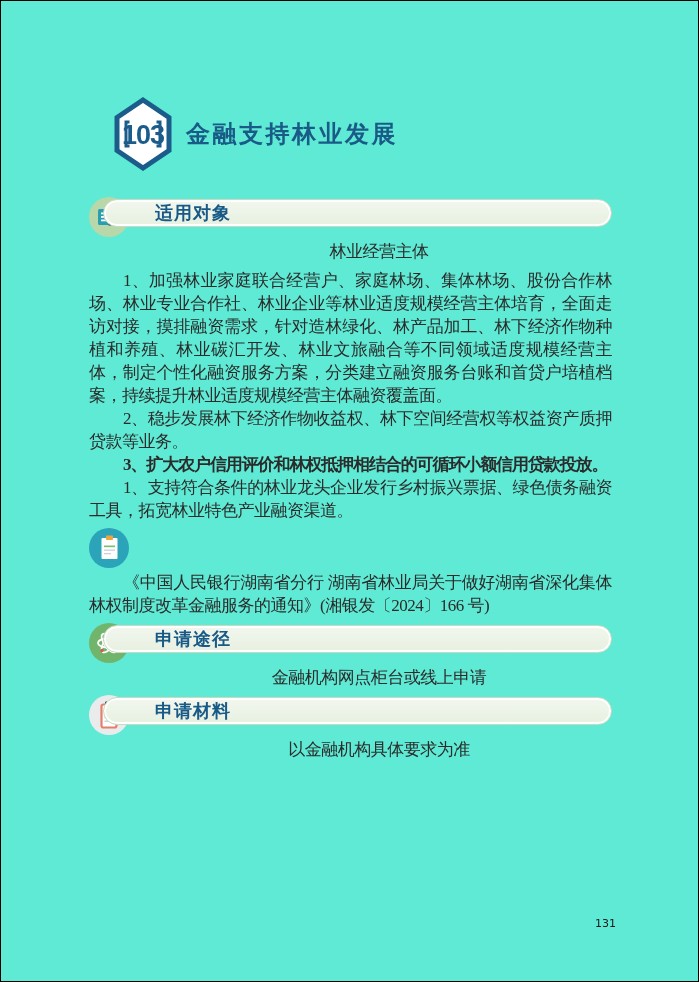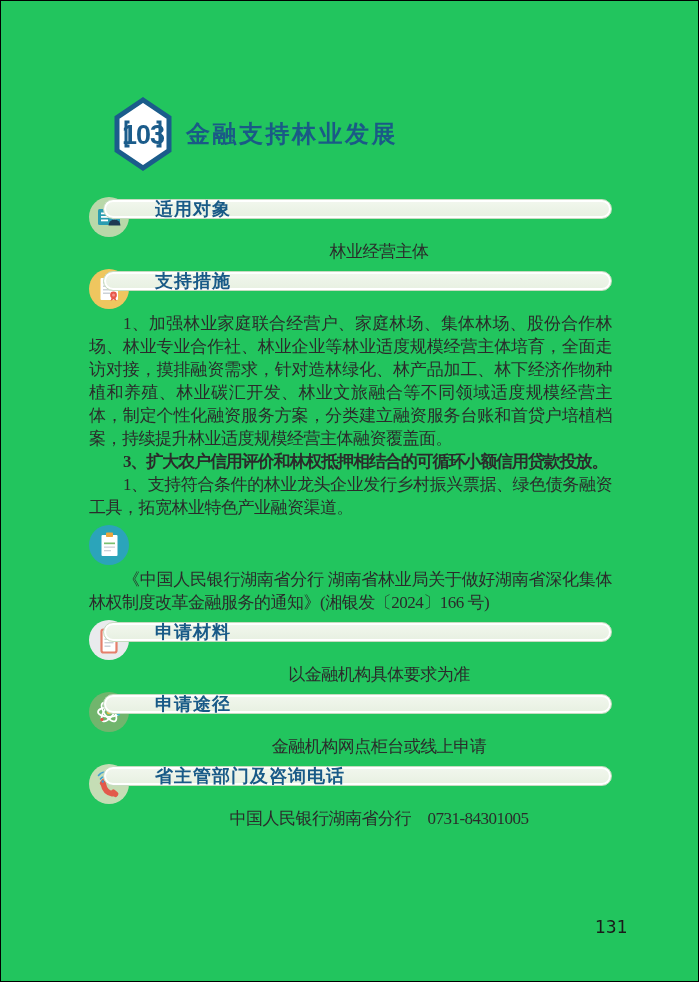--- a/index.html
+++ b/index.html
@@ -1,21 +1,21 @@
 <!DOCTYPE html>
 <html><head>
 <meta charset="utf-8">
 <style>
   html,body{margin:0;padding:0;background:#ffffff;}
   .page{
     position:relative;
     width:699px;height:982px;
     box-sizing:border-box;
     border:1px solid #000;
-    background:#22c55e;
+    background:#5eead4;
     padding:96px 86px 0 88px;
     font-family:"Liberation Serif","DejaVu Serif",serif;
     color:#2b2b2b;
     overflow:hidden;
   }
   
   .doc-header{
     display:flex;align-items:center;
     margin-left:25px;height:74px;margin-bottom:26px;
   }
@@ -23,21 +23,21 @@
   .doc-title{
     margin:0 0 0 14px;
     font-family:"Liberation Sans","DejaVu Sans",sans-serif;
     font-size:24px;font-weight:bold;color:#1a5a86;letter-spacing:2.5px;
   }
   
   section{margin-bottom:6px;}
   .sec-head{position:relative;height:40px;margin-bottom:3px;}
   .icon-circle{position:absolute;left:0;top:0;width:40px;height:40px;}
   .pill{
-    position:absolute;left:14px;right:0;top:2px;height:20px;
+    position:absolute;left:14px;right:0;top:2px;height:28px;
     border:1px solid #c6dcc0;border-radius:14px;
     background:linear-gradient(#f2f7ee,#e7f0e1);
     box-shadow:inset 0 0 0 2px #ffffff;
     display:flex;align-items:center;
     padding-left:51px;box-sizing:border-box;
   }
   .pill-title{
     font-family:"Liberation Sans","DejaVu Sans",sans-serif;
     font-size:18px;font-weight:bold;color:#185a87;letter-spacing:1px;
   }
@@ -46,21 +46,21 @@
     letter-spacing:-0.5px;
     text-align:justify;
   }
   .sec-body p.indent{text-indent:2em;}
   .sec-body p.tight{letter-spacing:-1.1px;font-weight:bold;}
   .sec-body p.plain{text-indent:0;padding-left:57px;text-align:center;}
   
   .page-number{
     position:absolute;left:594px;top:916px;
     font-family:"DejaVu Sans","Liberation Sans",sans-serif;
-    font-size:17px;color:#1a1a1a;text-align:right;
+    font-size:11px;color:#1a1a1a;text-align:right;
   }
 </style>
 </head>
 <body>
 
 <div class="page">
 
   <div class="doc-header">
     <div class="hex-badge">
       <svg viewBox="0 0 58 74" width="58" height="74">
@@ -89,82 +89,43 @@
       <div class="pill">
         <span class="pill-title">适用对象</span>
       </div>
     </div>
     <div class="sec-body">
       <p class="plain">林业经营主体</p>
     </div>
   </section>
 
   <section>
-    <div class="sec-head">
-      <span class="icon-circle">
-        <svg viewBox="0 0 40 40" width="40" height="40">
-          <circle cx="20" cy="20" r="20" fill="#efc65f"></circle>
-          <rect x="11.5" y="9" width="17.5" height="22" rx="1" fill="#ffffff"></rect>
-          <rect x="14" y="13" width="10" height="1.5" fill="#ccd2d8"></rect>
-          <rect x="14" y="16.5" width="12.5" height="1.5" fill="#ccd2d8"></rect>
-          <rect x="14" y="20" width="12.5" height="1.5" fill="#ccd2d8"></rect>
-          <rect x="14" y="23.5" width="7" height="1.5" fill="#ccd2d8"></rect>
-          <path d="M23 27.5 l-1.5 4.5 l3 -1.8 l3 1.8 l-1.5 -4.5 z" fill="#e8574a"></path>
-          <circle cx="24.5" cy="26" r="3.4" fill="#e8574a"></circle>
-          <circle cx="24.5" cy="26" r="1.5" fill="#f2938a"></circle>
-        </svg>
-      </span>
-      <div class="pill">
-        <span class="pill-title">支持措施</span>
-      </div>
-    </div>
     <div class="sec-body">
       <p class="indent">1、加强林业家庭联合经营户、家庭林场、集体林场、股份合作林场、林业专业合作社、林业企业等林业适度规模经营主体培育，全面走访对接，摸排融资需求，针对造林绿化、林产品加工、林下经济作物种植和养殖、林业碳汇开发、林业文旅融合等不同领域适度规模经营主体，制定个性化融资服务方案，分类建立融资服务台账和首贷户培植档案，持续提升林业适度规模经营主体融资覆盖面。</p>
+      <p class="indent">2、稳步发展林下经济作物收益权、林下空间经营权等权益资产质押贷款等业务。</p>
       <p class="indent tight">3、扩大农户信用评价和林权抵押相结合的可循环小额信用贷款投放。</p>
       <p class="indent">1、支持符合条件的林业龙头企业发行乡村振兴票据、绿色债务融资工具，拓宽林业特色产业融资渠道。</p>
     </div>
   </section>
 
   <section>
     <div class="sec-head">
       <span class="icon-circle">
         <svg viewBox="0 0 40 40" width="40" height="40">
           <circle cx="20" cy="20" r="20" fill="#2ba4ba"></circle>
           <rect x="12.5" y="10" width="16" height="21" rx="1" fill="#ffffff"></rect>
           <rect x="17" y="7.5" width="7" height="4.5" rx="0.8" fill="#eda63d"></rect>
           <rect x="15" y="17.5" width="11" height="1.7" fill="#79c06f"></rect>
           <rect x="15" y="21.5" width="11" height="1.3" fill="#ccd2d8"></rect>
           <rect x="15" y="25" width="7" height="1.3" fill="#ccd2d8"></rect>
         </svg>
       </span>
     </div>
     <div class="sec-body">
       <p class="indent">《中国人民银行湖南省分行 湖南省林业局关于做好湖南省深化集体林权制度改革金融服务的通知》(湘银发〔2024〕166 号)</p>
-    </div>
-  </section>
-
-  <section>
-    <div class="sec-head">
-      <span class="icon-circle">
-        <svg viewBox="0 0 40 40" width="40" height="40">
-          <circle cx="20" cy="20" r="20" fill="#e9ebed"></circle>
-          <rect x="12.5" y="9.5" width="15" height="23" rx="2" fill="#ffffff" stroke="#e57f6b" stroke-width="2.2"></rect>
-          <rect x="16" y="6.5" width="8" height="5" rx="1.2" fill="#2c3c50"></rect>
-          <rect x="15.5" y="15" width="9" height="1.6" fill="#7cc576"></rect>
-          <rect x="15.5" y="18.5" width="9" height="1.4" fill="#c8ced4"></rect>
-          <rect x="15.5" y="22" width="9" height="1.4" fill="#c8ced4"></rect>
-          <rect x="15.5" y="25.5" width="6" height="1.4" fill="#c8ced4"></rect>
-        </svg>
-      </span>
-      <div class="pill">
-        <span class="pill-title">申请材料</span>
-      </div>
-    </div>
-    <div class="sec-body">
-      <p class="plain">以金融机构具体要求为准</p>
     </div>
   </section>
 
   <section>
     <div class="sec-head">
       <span class="icon-circle">
         <svg viewBox="0 0 40 40" width="40" height="40">
           <circle cx="20" cy="20" r="20" fill="#71b56d"></circle>
           <g fill="none" stroke="#ffffff" stroke-width="1.7">
             <ellipse cx="20" cy="20" rx="11" ry="4.8" transform="rotate(55 20 20)"></ellipse>
@@ -183,34 +144,33 @@
     </div>
     <div class="sec-body">
       <p class="plain">金融机构网点柜台或线上申请</p>
     </div>
   </section>
 
   <section>
     <div class="sec-head">
       <span class="icon-circle">
         <svg viewBox="0 0 40 40" width="40" height="40">
-          <circle cx="20" cy="20" r="20" fill="#c5ddb5"></circle>
-          <path d="M14.5 20.5 a11.5 11.5 0 0 0 8.8 9.3" fill="none" stroke="#e25a4b" stroke-width="5.5" stroke-linecap="round"></path>
-          <rect x="10.5" y="15.5" width="8" height="5.5" rx="2.2" fill="#e25a4b" transform="rotate(-50 14.5 18.2)"></rect>
-          <rect x="21.5" y="26.5" width="8" height="5.5" rx="2.2" fill="#e25a4b" transform="rotate(40 25.5 29.2)"></rect>
-          <g fill="none" stroke="#3f9fd4" stroke-width="1.6" stroke-linecap="round">
-            <path d="M11.5 15 a4.5 4.5 0 0 1 5.5 -1.8"></path>
-            <path d="M9.5 11.5 a8 8 0 0 1 9.5 -2.8"></path>
-          </g>
-          <circle cx="13.8" cy="17.5" r="1.2" fill="#3f9fd4"></circle>
+          <circle cx="20" cy="20" r="20" fill="#e9ebed"></circle>
+          <rect x="12.5" y="9.5" width="15" height="23" rx="2" fill="#ffffff" stroke="#e57f6b" stroke-width="2.2"></rect>
+          <rect x="16" y="6.5" width="8" height="5" rx="1.2" fill="#2c3c50"></rect>
+          <rect x="15.5" y="15" width="9" height="1.6" fill="#7cc576"></rect>
+          <rect x="15.5" y="18.5" width="9" height="1.4" fill="#c8ced4"></rect>
+          <rect x="15.5" y="22" width="9" height="1.4" fill="#c8ced4"></rect>
+          <rect x="15.5" y="25.5" width="6" height="1.4" fill="#c8ced4"></rect>
         </svg>
       </span>
       <div class="pill">
-        <span class="pill-title">省主管部门及咨询电话</span>
+        <span class="pill-title">申请材料</span>
       </div>
     </div>
     <div class="sec-body">
-      <p class="plain">中国人民银行湖南省分行　0731-84301005</p>
+      <p class="plain">以金融机构具体要求为准</p>
     </div>
   </section>
+
 
   <div class="page-number">131</div>
 </div>
 
 </body></html>

